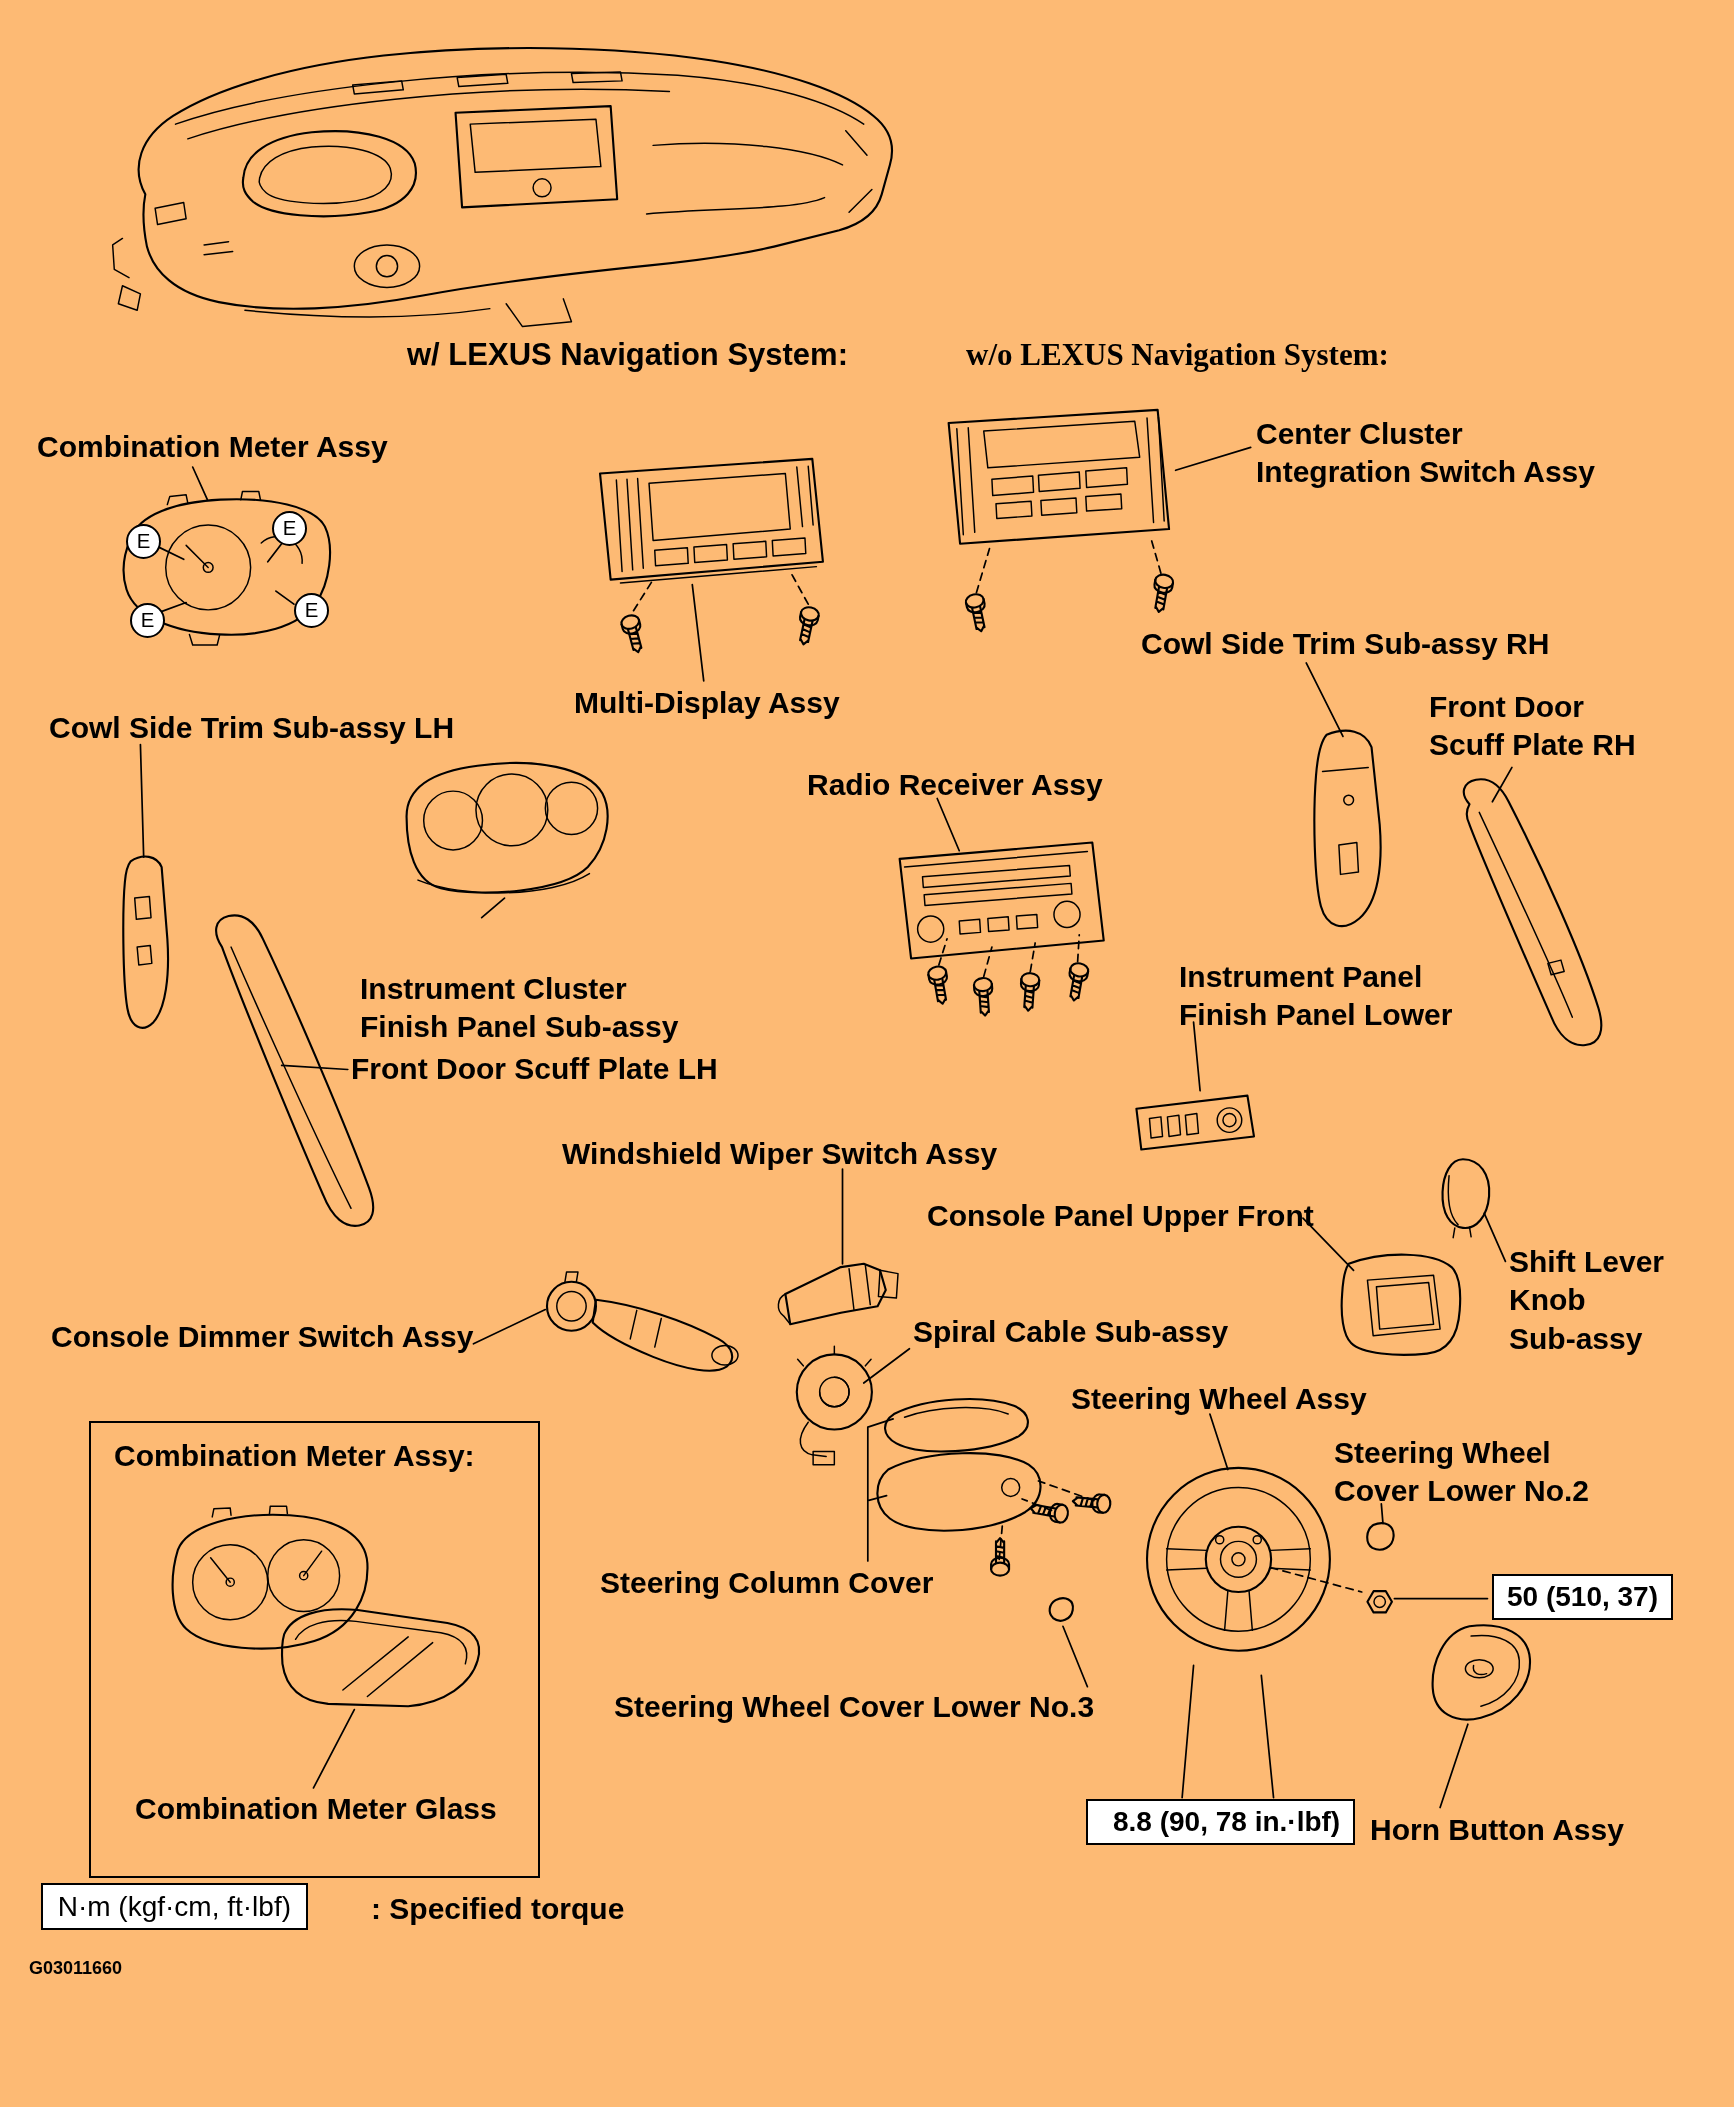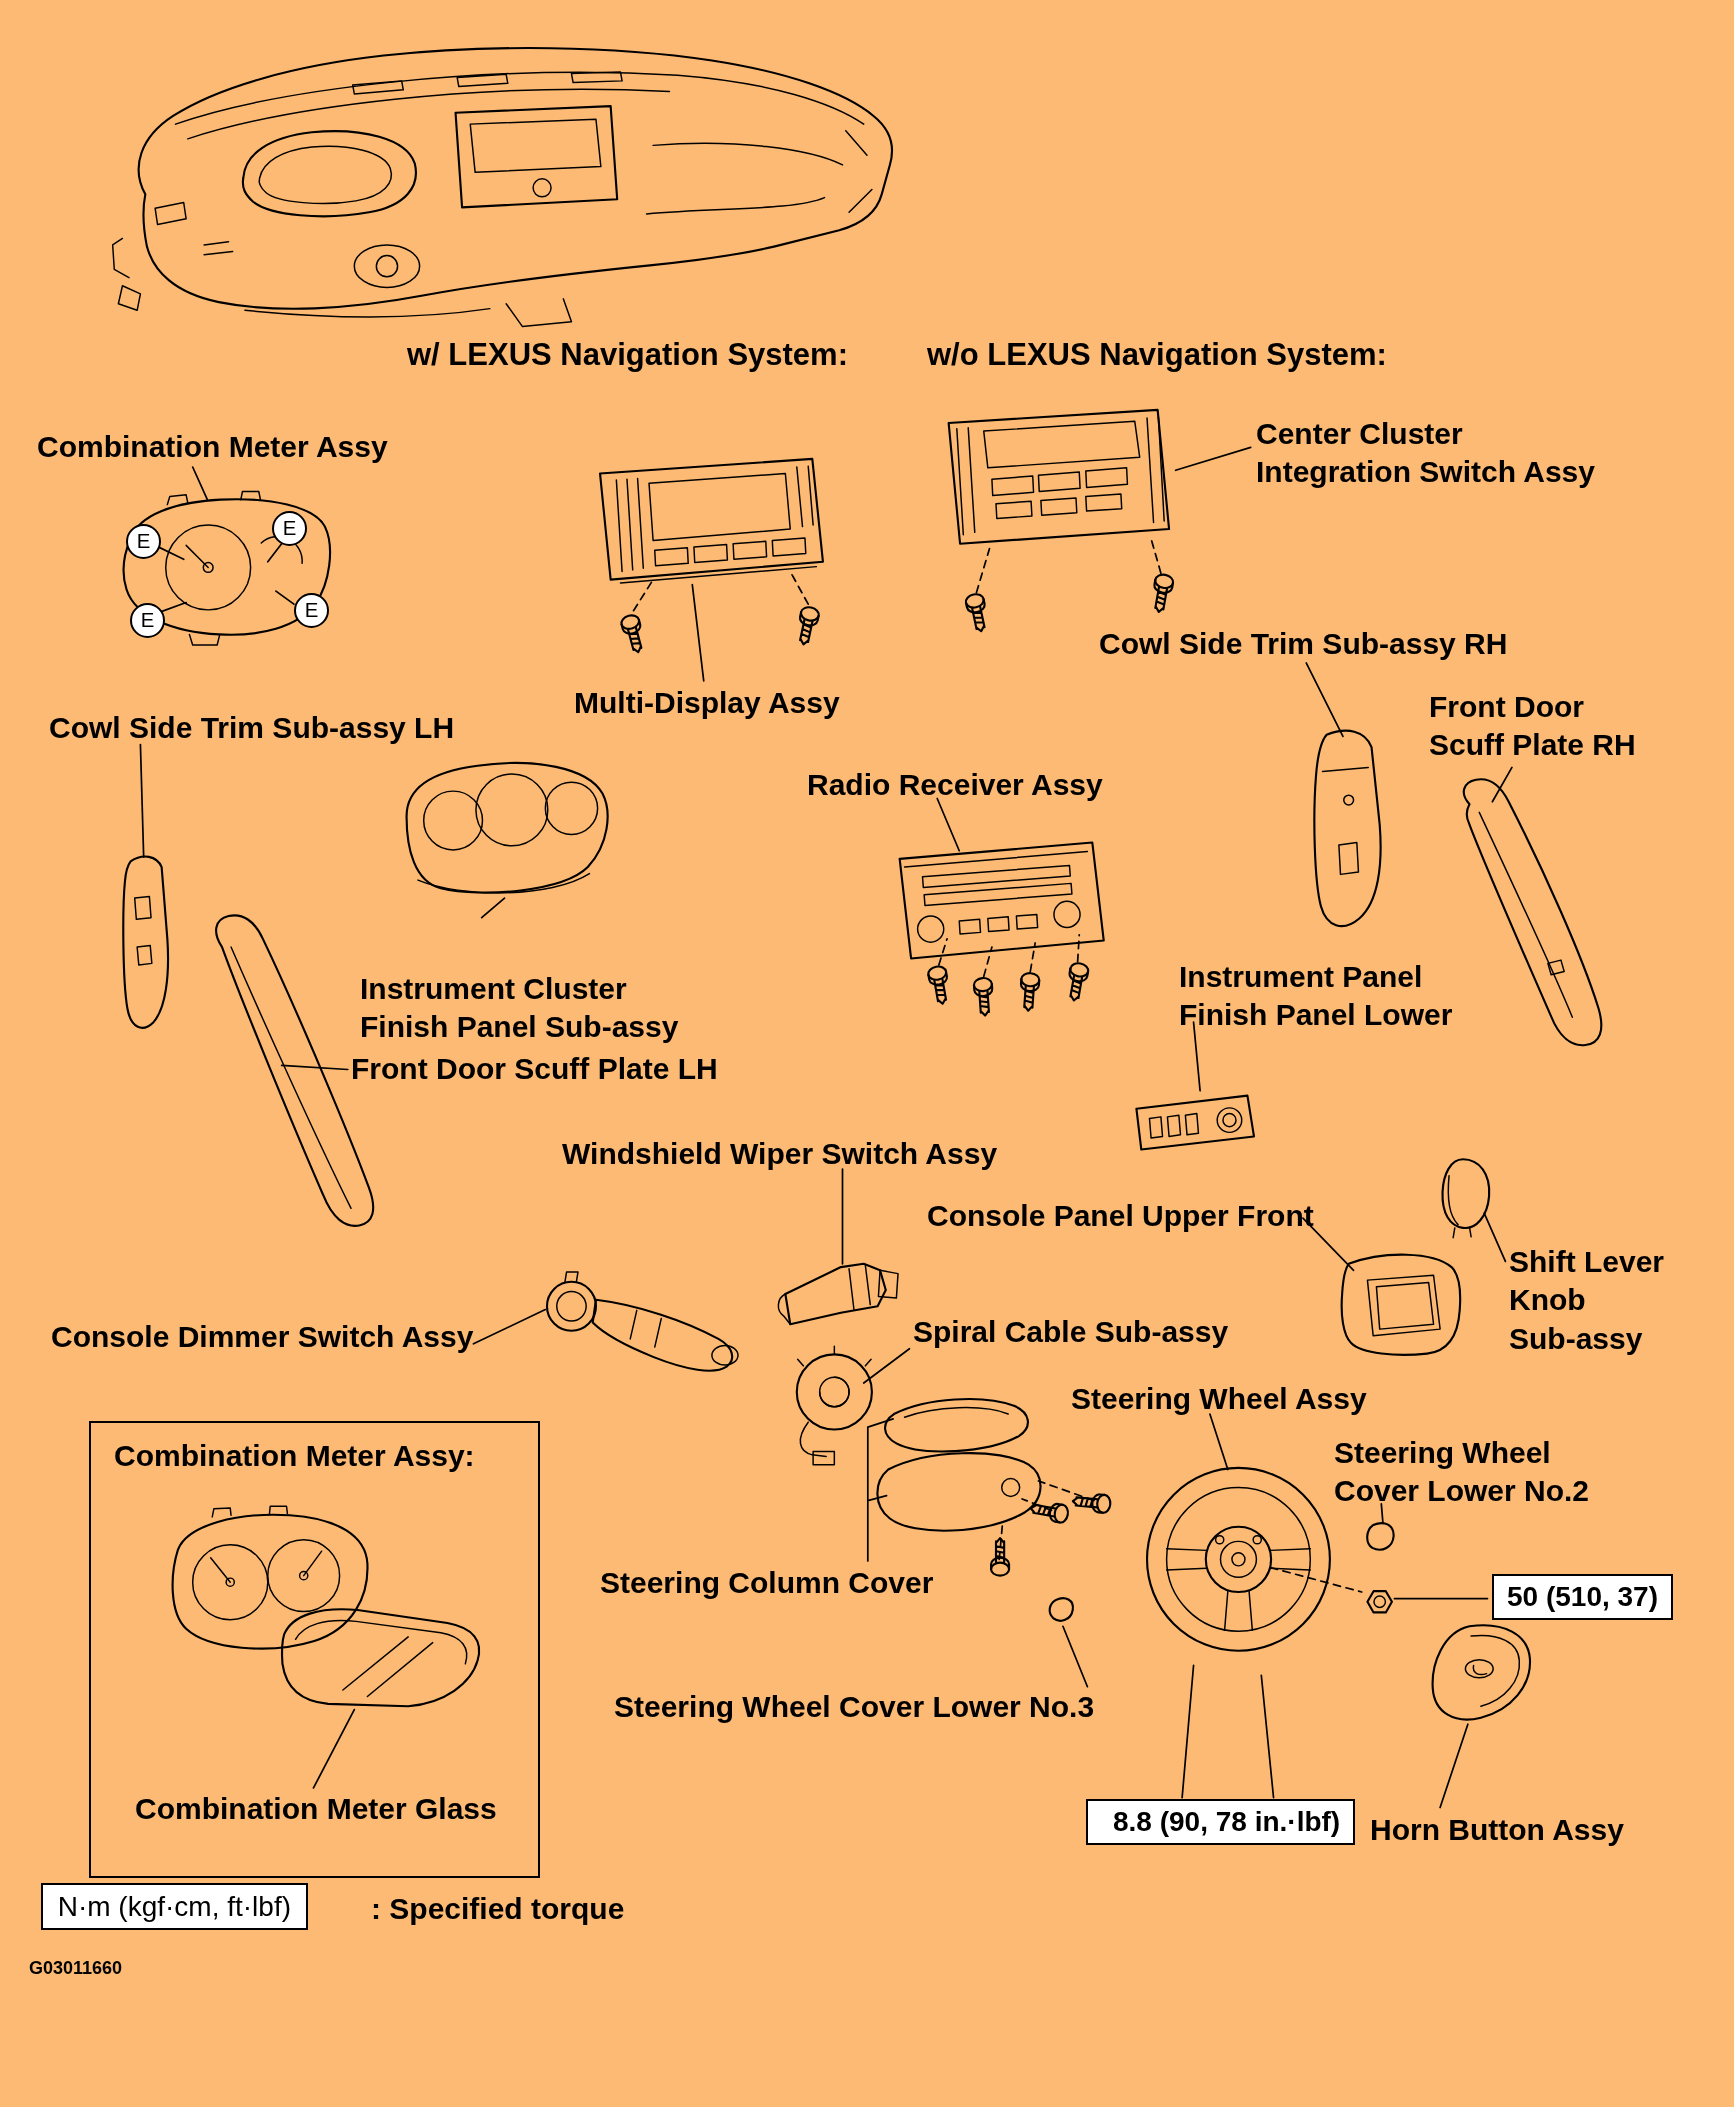--- a/index.html
+++ b/index.html
@@ -272,26 +272,26 @@
       <circle class="ln2" cx="372" cy="1930" r="5"></circle>
       <path class="ln2" d="M 260,1858 L 262,1848 L 282,1847 L 283,1856 M 330,1855 L 331,1845 L 351,1845 L 352,1854"></path>
       <path d="M 348,2002 C 358,1978 392,1968 438,1972 L 548,1988 C 580,1994 592,2010 585,2034 C 577,2062 545,2086 500,2090 L 402,2087 C 368,2084 350,2066 346,2038 C 345,2025 345,2012 348,2002 Z"></path>
       <path class="ln2" d="M 362,2008 C 372,1990 398,1982 436,1986 L 540,2000 C 566,2005 576,2018 570,2038"></path>
       <path class="ln2" d="M 420,2070 L 500,2005 M 450,2078 L 530,2012"></path>
       <path class="ld" d="M 384,2190 L 434,2094"></path>
     </g>
   </svg>
 
   <div class="heading" style="left:407px; top:337px;">w/ LEXUS Navigation System:</div>
-  <div class="heading" style="left:927px; top:337px;">w/o LEXUS Navigation System:</div>
+  <div class="heading" style="left:966px; top:337px;font-family:Liberation Serif, serif;">w/o LEXUS Navigation System:</div>
 
   <div class="lbl" style="left:37px;  top:428px;">Combination Meter Assy</div>
   <div class="lbl" style="left:1256px; top:415px;">Center Cluster
 Integration Switch Assy</div>
-  <div class="lbl" style="left:1099px; top:625px;">Cowl Side Trim Sub-assy RH</div>
+  <div class="lbl" style="left:1141px; top:625px;">Cowl Side Trim Sub-assy RH</div>
   <div class="lbl" style="left:574px;  top:684px;">Multi-Display  Assy</div>
   <div class="lbl" style="left:49px;  top:709px;">Cowl Side Trim Sub-assy LH</div>
   <div class="lbl" style="left:1429px; top:688px;">Front Door
 Scuff Plate RH</div>
   <div class="lbl" style="left:807px; top:766px;">Radio Receiver Assy</div>
   <div class="lbl" style="left:349px; top:970px;margin-left:11px;">Instrument Cluster
 Finish Panel Sub-assy</div>
   <div class="lbl" style="left:1135px; top:958px;margin-left:44px;">Instrument Panel
 Finish Panel Lower</div>
   <div class="lbl" style="left:351px; top:1050px;">Front Door Scuff Plate LH</div>

